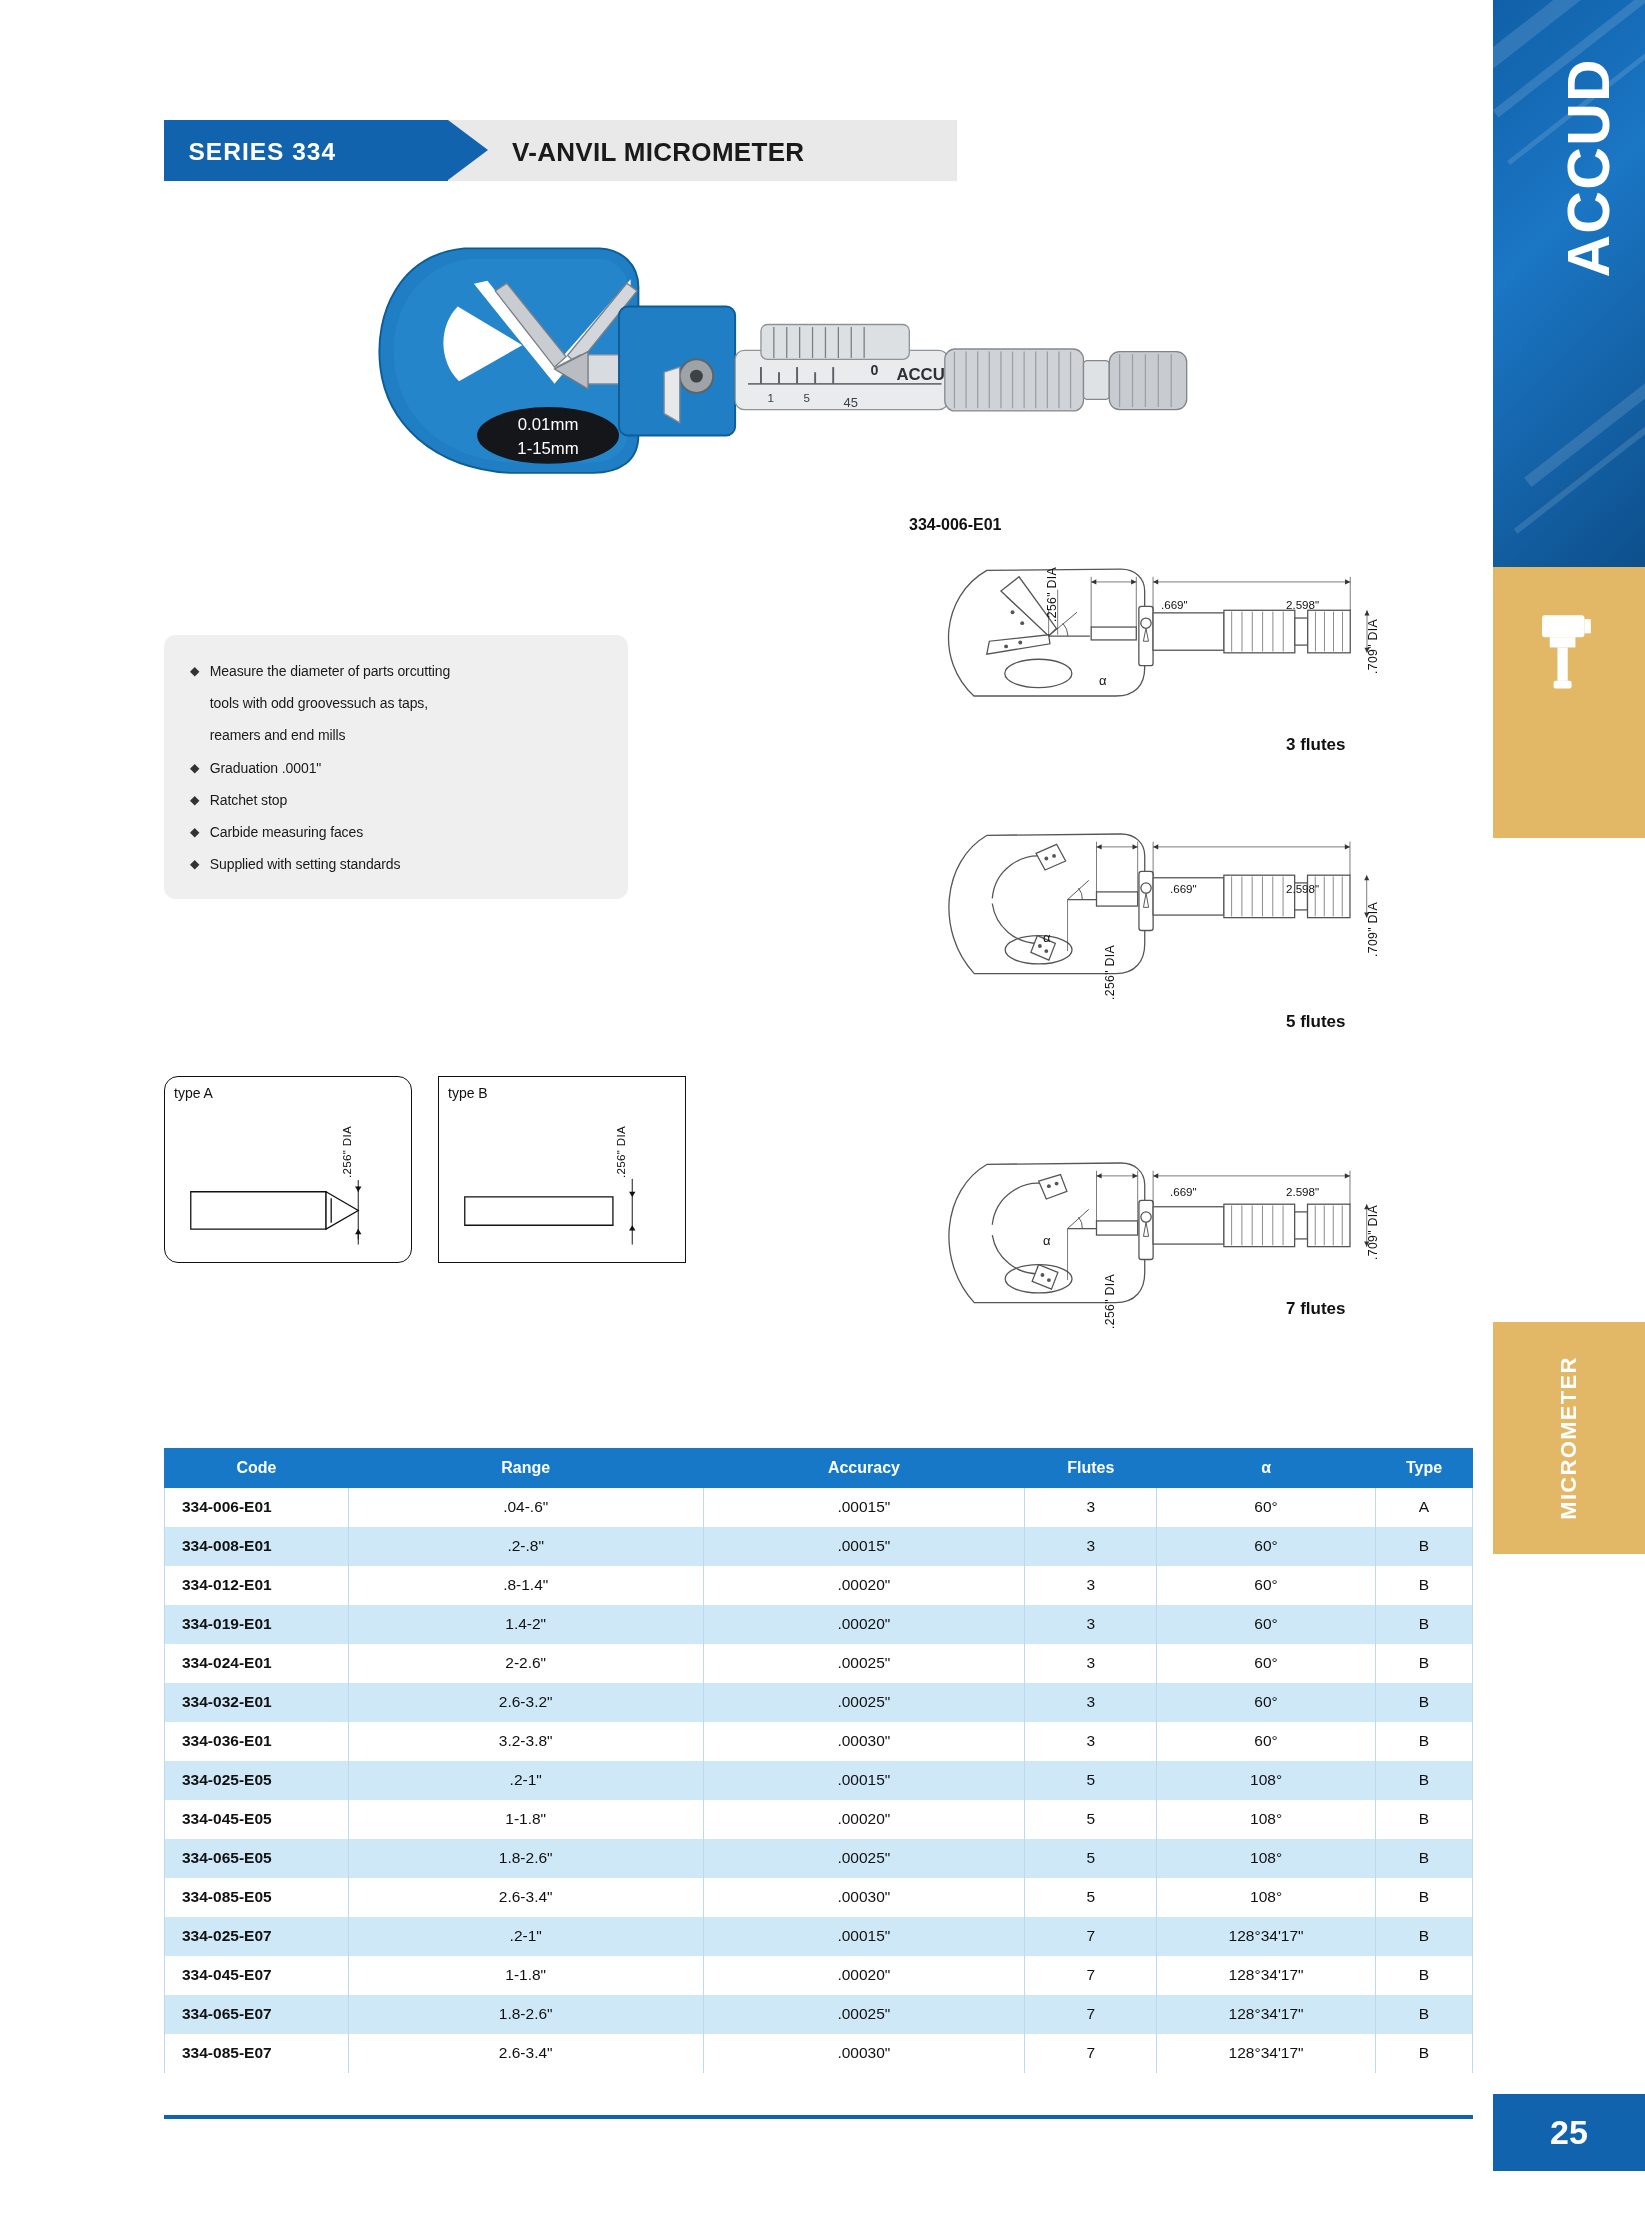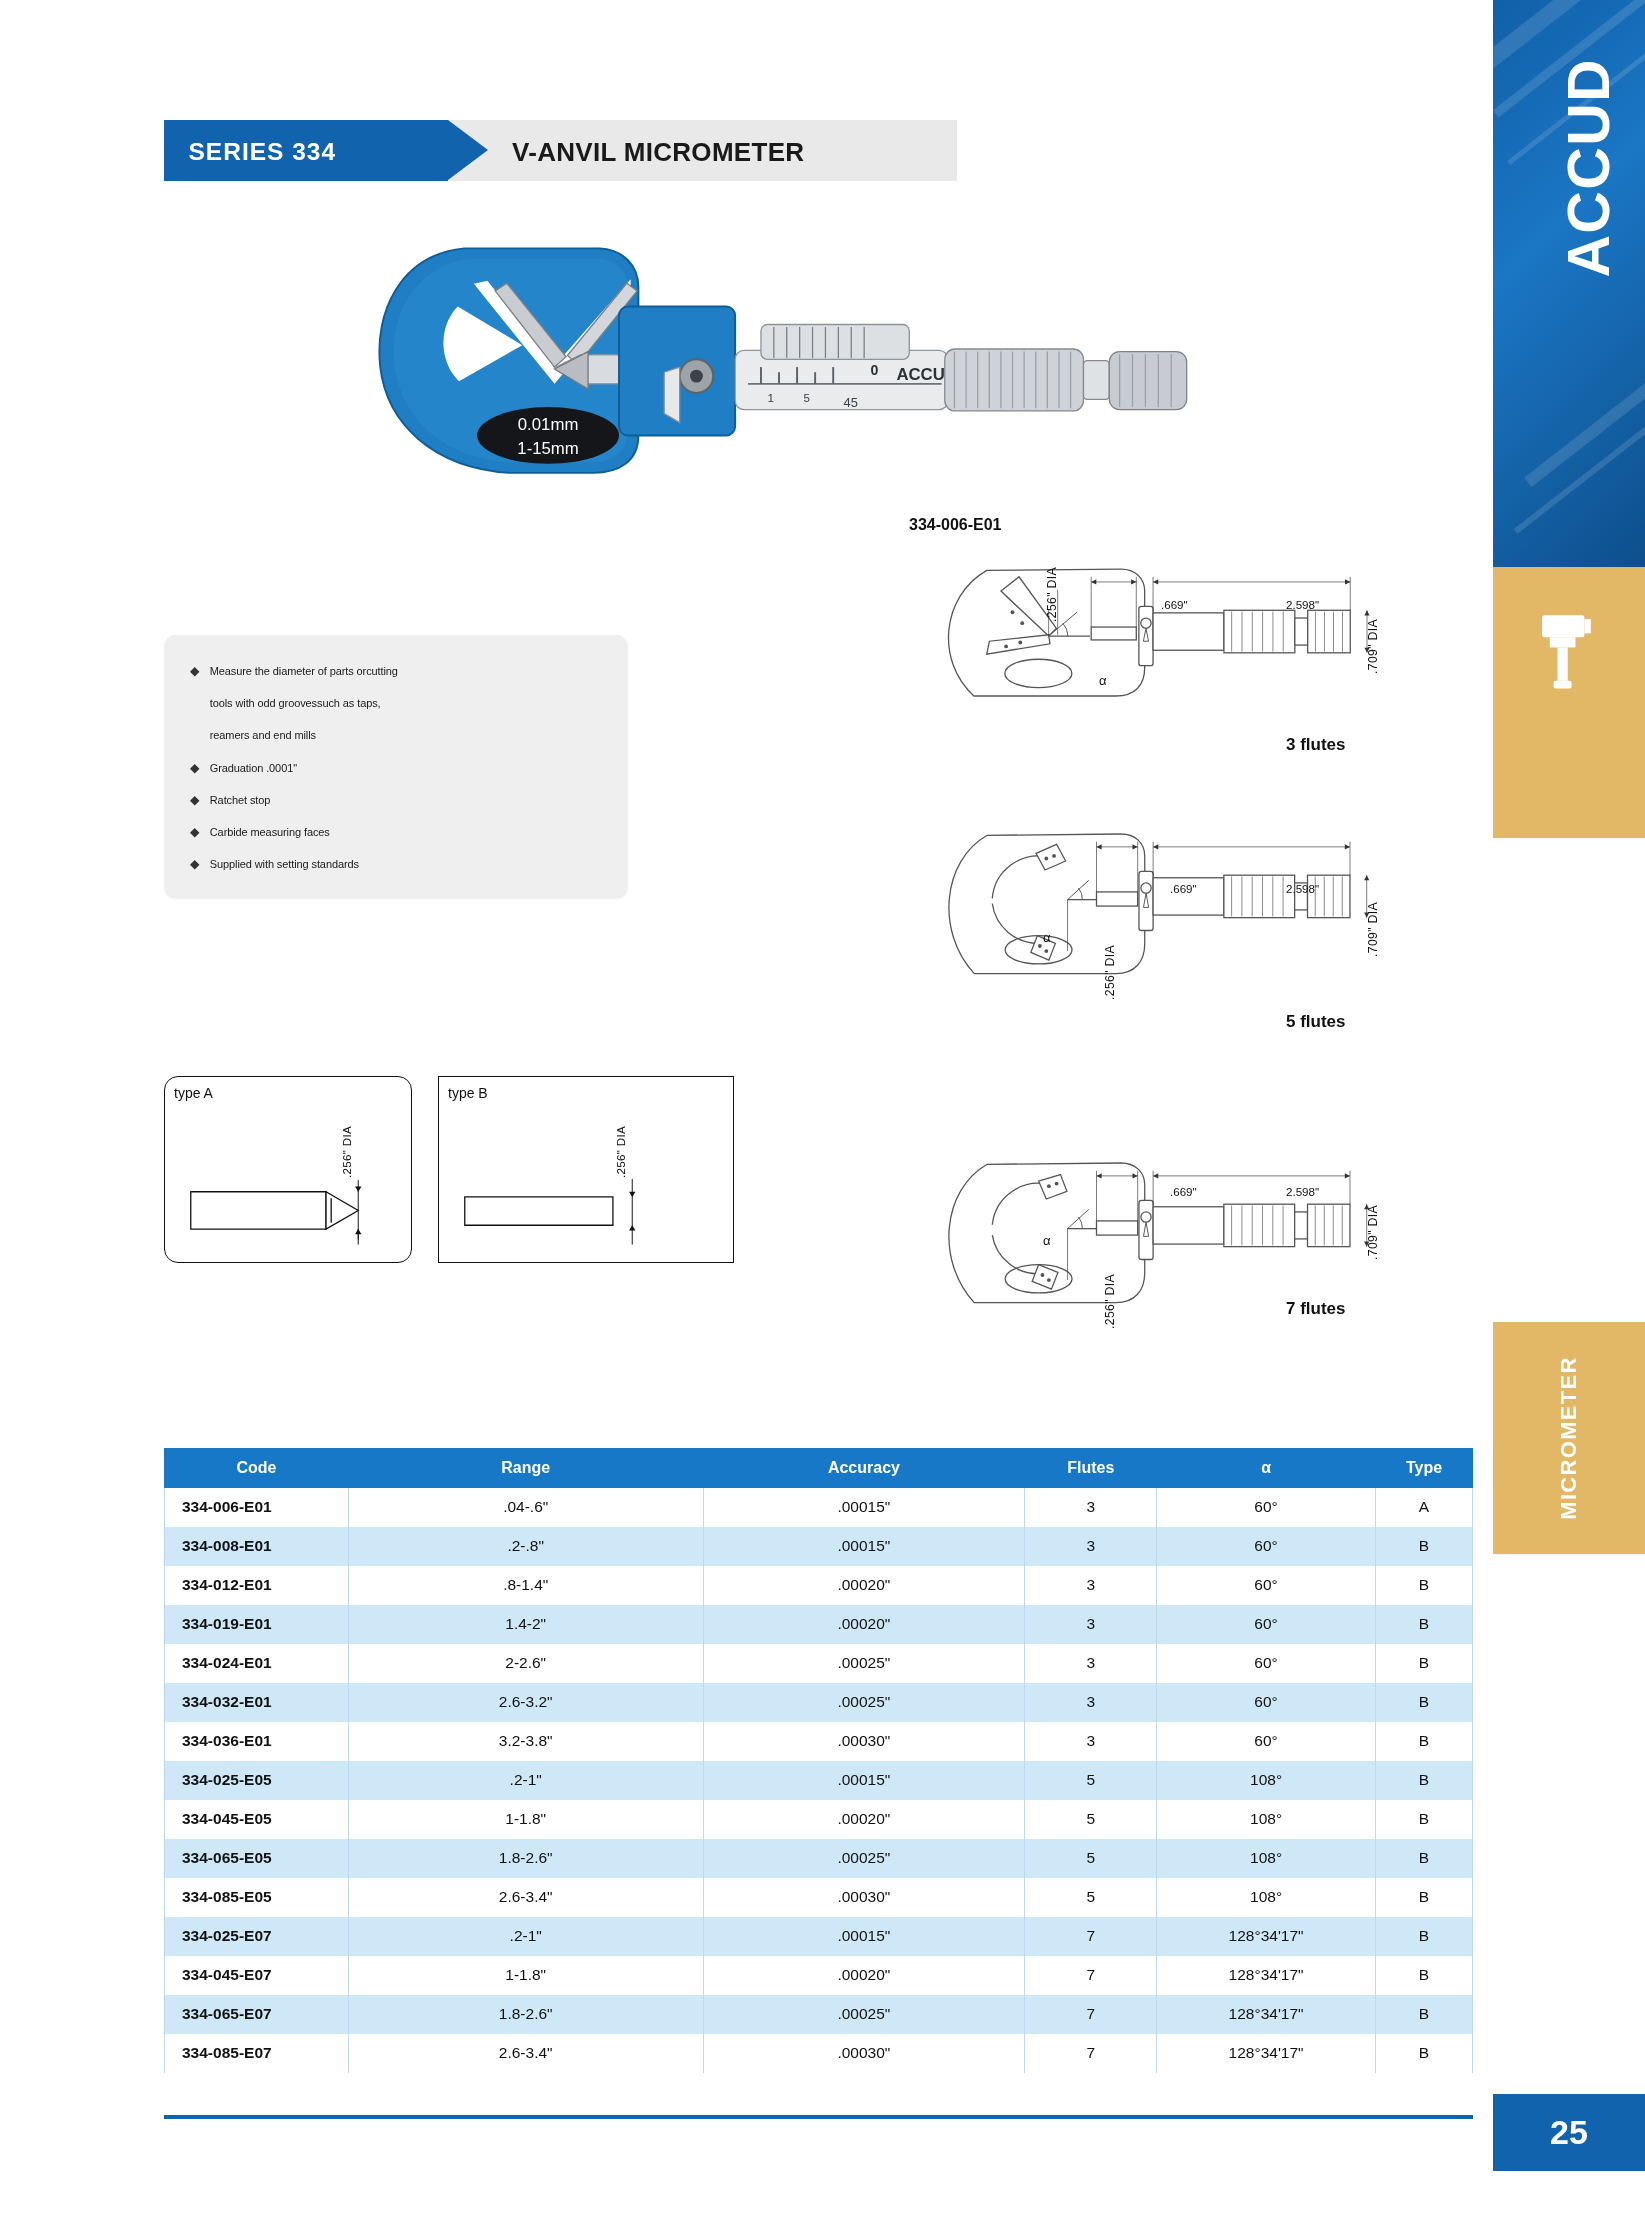--- a/index.html
+++ b/index.html
@@ -96,21 +96,21 @@
   .features {
     position:absolute; left:164px; top:635px; width:464px; height:264px;
     background:#efefef; border-radius:11.6px;
     padding:23px 26px 0 26px;
   }
   .feature-row { display:flex; margin-bottom:5.2px; }
   .feature-bullet {
     color:#333; font-size:12.3px; line-height:27px; margin-right:10.3px;
   }
   .feature-text {
-    font-size:11px; color:#1a1a1a; line-height:27px; letter-spacing:-0.1px;
+    font-size:14px; color:#1a1a1a; line-height:27px; letter-spacing:-0.1px;
   }
 
   
   .typebox {
     position:absolute; border:0.6px solid #111; background:#fff;
   }
   .typebox .label {
     position:absolute; left:9px; top:7.7px; font-size:14px; color:#111;
   }
   .dim-vert {
@@ -310,21 +310,21 @@
     <line x1="258" y1="188" x2="258" y2="226" stroke="#111" stroke-width="2"></line>
     <line x1="300" y1="160" x2="300" y2="260" stroke="#111" stroke-width="1.5"></line>
     <line x1="300" y1="170" x2="300" y2="178" stroke="#111" stroke-width="1.5"></line>
     <polygon points="300,178 295,170 305,170" fill="#111"></polygon>
     <polygon points="300,236 295,244 305,244" fill="#111"></polygon>
     <line x1="300" y1="236" x2="300" y2="252" stroke="#111" stroke-width="1.5"></line>
   </svg>
   <div class="dim-vert" style="left:175px; top:49px;">.256" DIA</div>
 </div>
 
-<div class="typebox" style="left:438px; top:1076px; width:296px; height:187px;">
+<div class="typebox" style="left:438px; top:1076px; width:248px; height:187px;">
   <div class="label">type B</div>
   <svg viewBox="0 0 385 290" style="position:absolute;left:0;top:0;width:248px;height:187px;">
     <path d="M40 186 L 270 186 L 270 230 L 40 230 Z" fill="#ffffff" stroke="#111" stroke-width="2"></path>
     <line x1="300" y1="158" x2="300" y2="260" stroke="#111" stroke-width="1.5"></line>
     <polygon points="300,186 295,178 305,178" fill="#111"></polygon>
     <polygon points="300,230 295,238 305,238" fill="#111"></polygon>
   </svg>
   <div class="dim-vert" style="left:175px; top:49px;">.256" DIA</div>
 </div>
 

